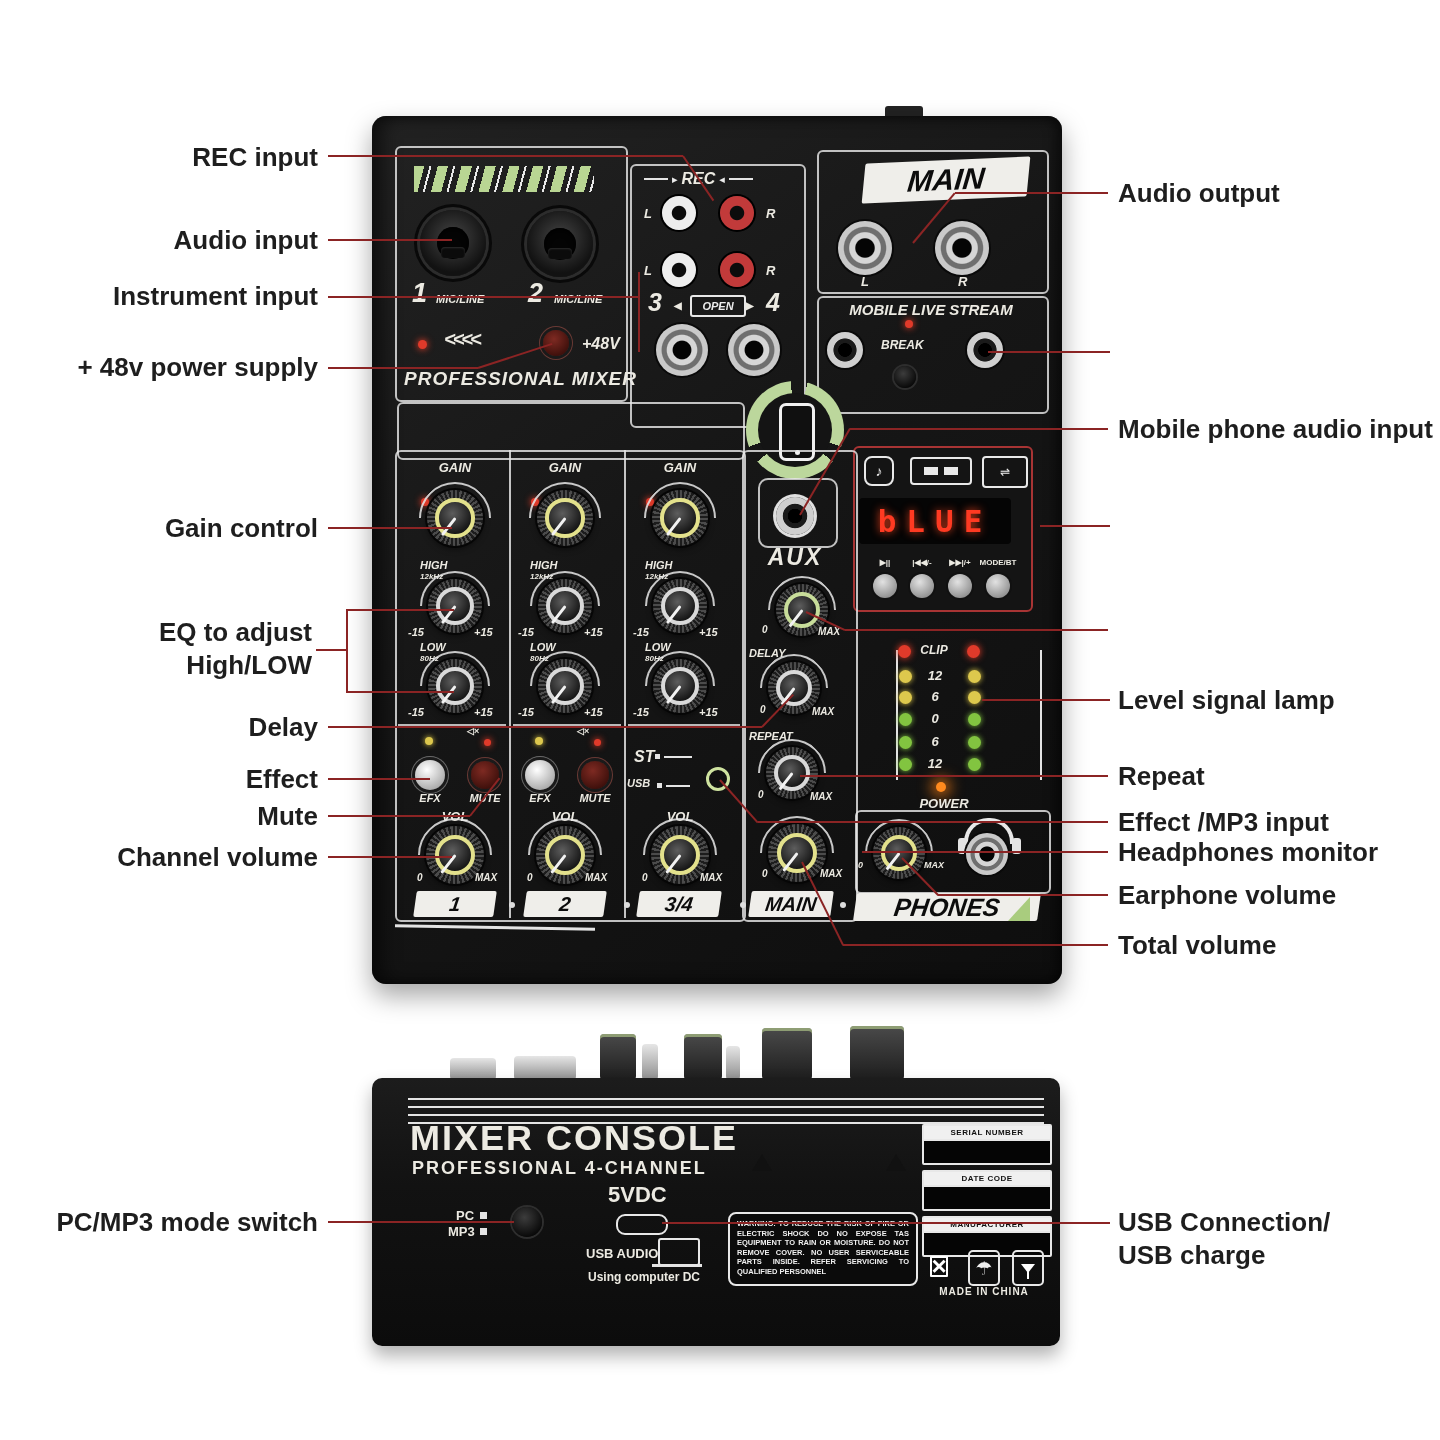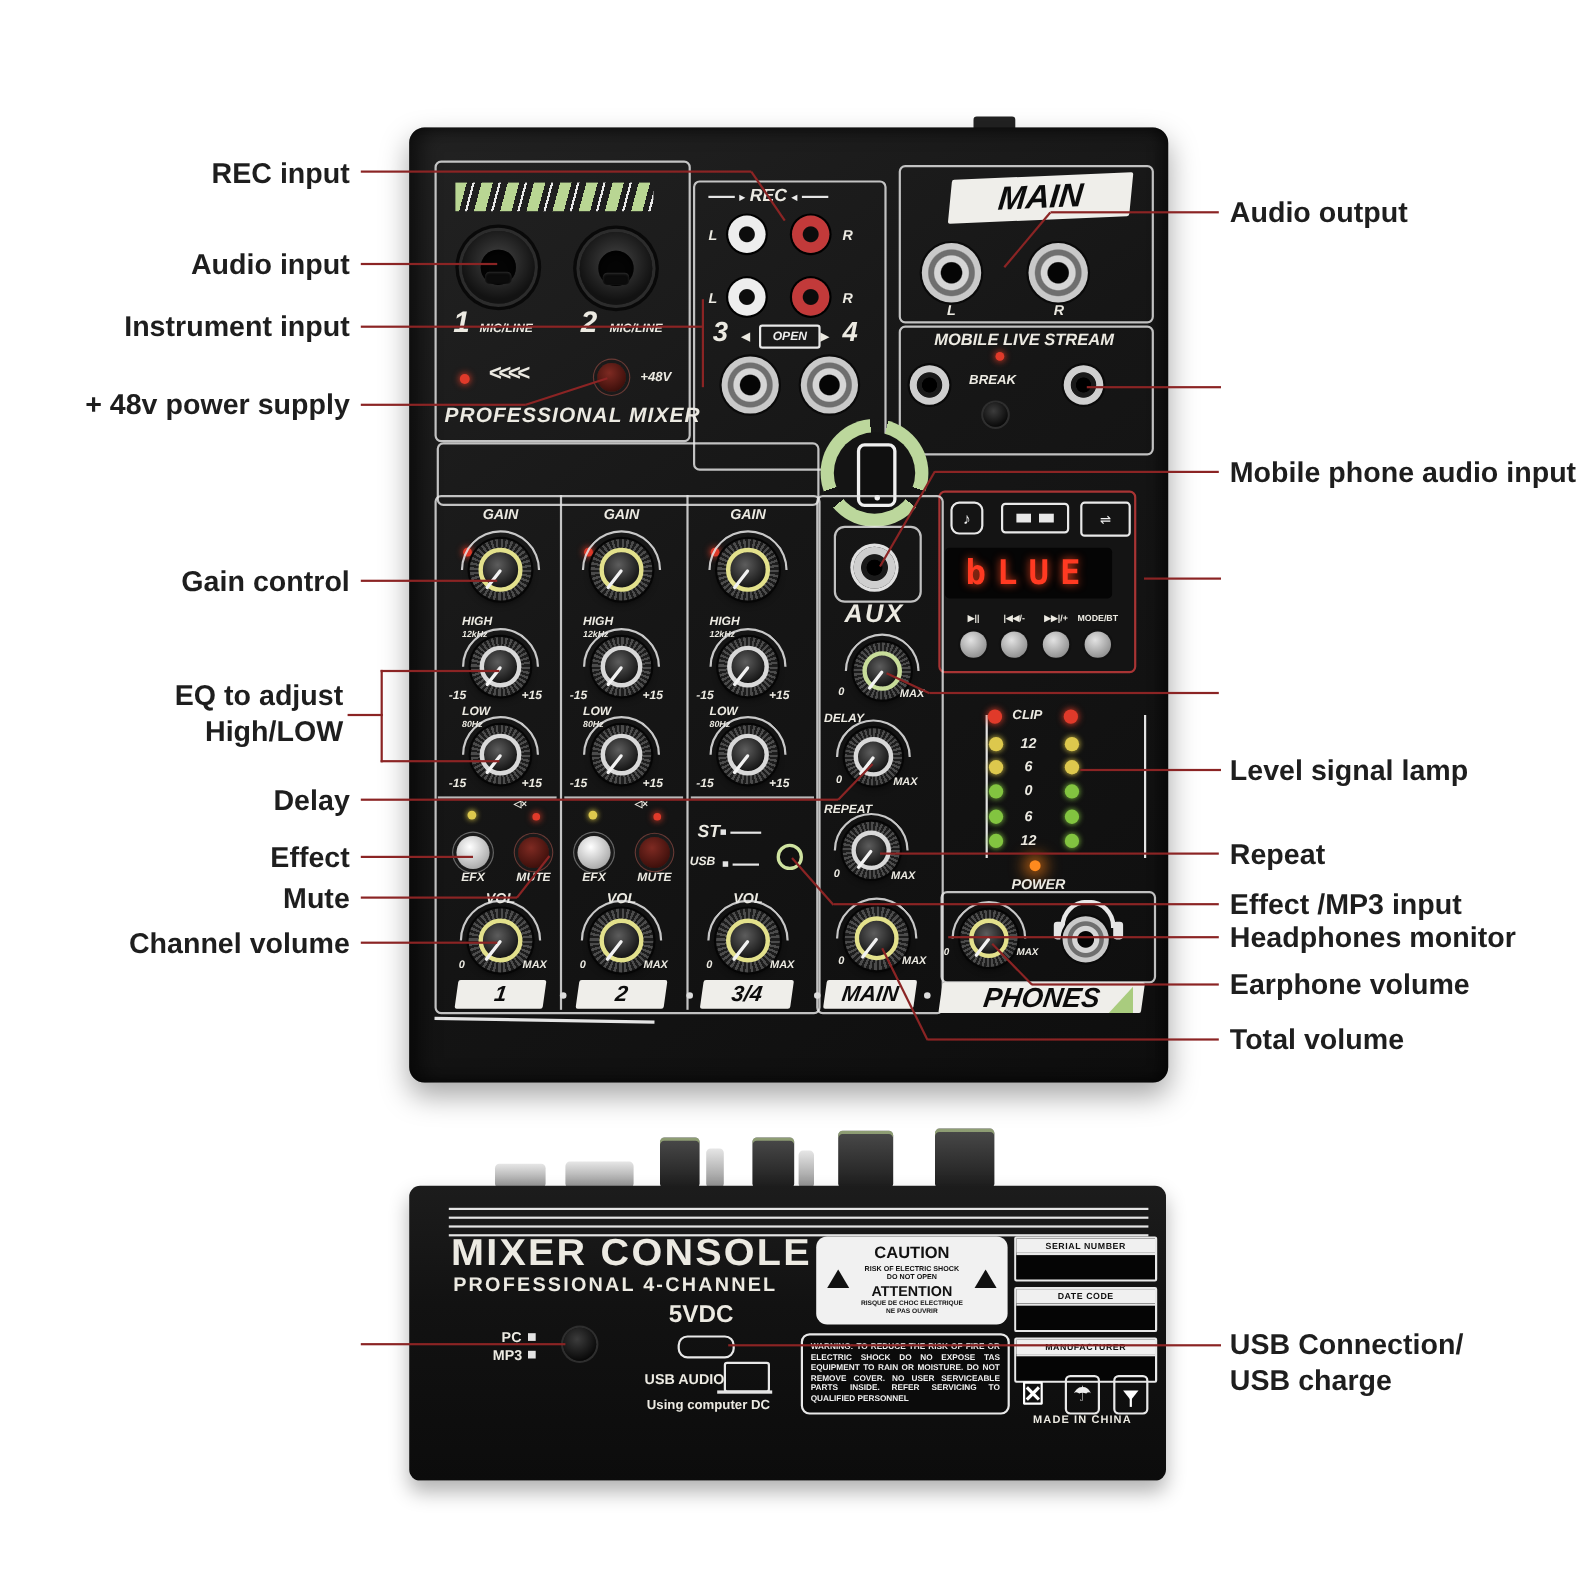--- a/index.html
+++ b/index.html
@@ -81,20 +81,21 @@
   <div class="lbl lc" style="right:1122px;top:351px">+ 48v power supply</div>
   <div class="lbl lc" style="right:1122px;top:512px">Gain control</div>
   <div class="lbl lc" style="right:1128px;top:616px">
     <span style="display:block">EQ to adjust</span>
     <span style="display:block">High/LOW</span>
   </div>
   <div class="lbl lc" style="right:1122px;top:711px">Delay</div>
   <div class="lbl lc" style="right:1122px;top:763px">Effect</div>
   <div class="lbl lc" style="right:1122px;top:800px">Mute</div>
   <div class="lbl lc" style="right:1122px;top:841px">Channel volume</div>
+  <div class="lbl lc" style="right:1122px;top:1206px">PC/MP3 mode switch</div>
 
   <div class="lbl" style="left:1118px;top:177px">Audio output</div>
   <div class="lbl" style="left:1118px;top:413px">Mobile phone audio input</div>
   <div class="lbl" style="left:1118px;top:684px">Level signal lamp</div>
   <div class="lbl" style="left:1118px;top:760px">Repeat</div>
   <div class="lbl" style="left:1118px;top:807px;line-height:30px">Effect /MP3 input</div>
   <div class="lbl" style="left:1118px;top:837px;line-height:30px">Headphones monitor</div>
   <div class="lbl" style="left:1118px;top:879px">Earphone volume</div>
   <div class="lbl" style="left:1118px;top:929px">Total volume</div>
   <div class="lbl" style="left:1118px;top:1206px">
@@ -147,21 +148,21 @@
     <div class="hatch" style="left:42px;top:50px;width:180px;height:26px"></div>
     <div class="xlr" style="left:48px;top:94px;width:66px;height:66px"></div>
     <div class="xlr" style="left:155px;top:95px;width:66px;height:66px"></div>
     <div class="pt it" style="left:40px;top:162px;font-size:27px">1</div>
     <div class="pt it" style="left:64px;top:177px;font-size:11px">MIC/LINE</div>
     <div class="pt it" style="left:156px;top:162px;font-size:27px">2</div>
     <div class="pt it" style="left:182px;top:177px;font-size:11px">MIC/LINE</div>
     <div class="led red" style="left:46px;top:224px;width:9px;height:9px"></div>
     <div class="pt it" style="left:72px;top:212px;font-size:20px;letter-spacing:-3px">&lt;&lt;&lt;&lt;</div>
     <div class="btn darkred" style="left:171px;top:214px;width:26px;height:26px"></div>
-    <div class="pt it" style="left:210px;top:219px;font-size:12px">+48V</div>
+    <div class="pt it" style="left:210px;top:219px;font-size:16px">+48V</div>
     <div class="pt it" style="left:32px;top:252px;font-size:19px;letter-spacing:1px">PROFESSIONAL MIXER</div>
     <div class="sec" style="left:25px;top:286px;width:344px;height:54px"></div>
 
     <div class="sec" style="left:258px;top:48px;width:172px;height:260px"></div>
     <div style="position:absolute;left:272px;top:54px;display:flex;align-items:center;gap:4px">
       <span style="width:24px;height:2px;background:#e4e4e4"></span>
       <span style="color:#ececec;font-size:11px">▸</span>
       <span class="it" style="color:#eceae2;font-weight:700;font-size:16px">REC</span>
       <span style="color:#ececec;font-size:11px">◂</span>
       <span style="width:24px;height:2px;background:#e4e4e4"></span>
@@ -466,28 +467,20 @@
     <div class="btn black" style="left:140px;top:129px;width:30px;height:30px"></div>
 
     <div class="pt" style="left:236px;top:104px;font-size:22px">5VDC</div>
     <div style="position:absolute;left:244px;top:136px;width:48px;height:17px;border:2px solid #e8e8e8;border-radius:9px"></div>
 
     <div class="pt" style="left:214px;top:168px;font-size:13px">USB AUDIO</div>
     <div style="position:absolute;left:286px;top:160px;width:38px;height:24px;border:2px solid #e8e8e8;border-radius:3px"></div>
     <div class="wline" style="left:280px;top:186px;width:50px;height:3px"></div>
     <div class="pt" style="left:216px;top:192px;font-size:12px">Using computer DC</div>
 
-    <div style="position:absolute;left:370px;top:46px;width:174px;height:80px;background:#f1f1f1;border-radius:10px;display:flex;flex-direction:column;align-items:center;justify-content:center;color:#111;text-align:center;line-height:1.25">
-      <span style="font-size:15px;font-weight:800">CAUTION</span>
-      <span style="font-size:6.5px;font-weight:700">RISK OF ELECTRIC SHOCK</span>
-      <span style="font-size:6.5px;font-weight:700">DO NOT OPEN</span>
-      <span style="font-size:13px;font-weight:800">ATTENTION</span>
-      <span style="font-size:6px;font-weight:700">RISQUE DE CHOC ELECTRIQUE</span>
-      <span style="font-size:6px;font-weight:700">NE PAS OUVRIR</span>
-    </div>
     <div class="tri-warn" style="left:380px;top:76px"></div>
     <div class="tri-warn" style="left:514px;top:76px"></div>
 
     <div style="position:absolute;left:356px;top:134px;width:190px;height:74px;background:#0b0b0b;border:2px solid #e8e8e8;border-radius:8px;padding:5px 7px;box-sizing:border-box;color:#f0f0f0;font-size:7.5px;line-height:9.5px;font-weight:700;text-align:justify">WARNING: TO REDUCE THE RISK OF FIRE OR ELECTRIC SHOCK DO NO EXPOSE TAS EQUIPMENT TO RAIN OR MOISTURE. DO NOT REMOVE COVER. NO USER SERVICEABLE PARTS INSIDE. REFER SERVICING TO QUALIFIED PERSONNEL</div>
 
     <div class="tagbox" style="left:550px;top:46px">
       <div class="tl">SERIAL NUMBER</div>
       <div class="tv"></div>
     </div>
     <div class="tagbox" style="left:550px;top:92px">

